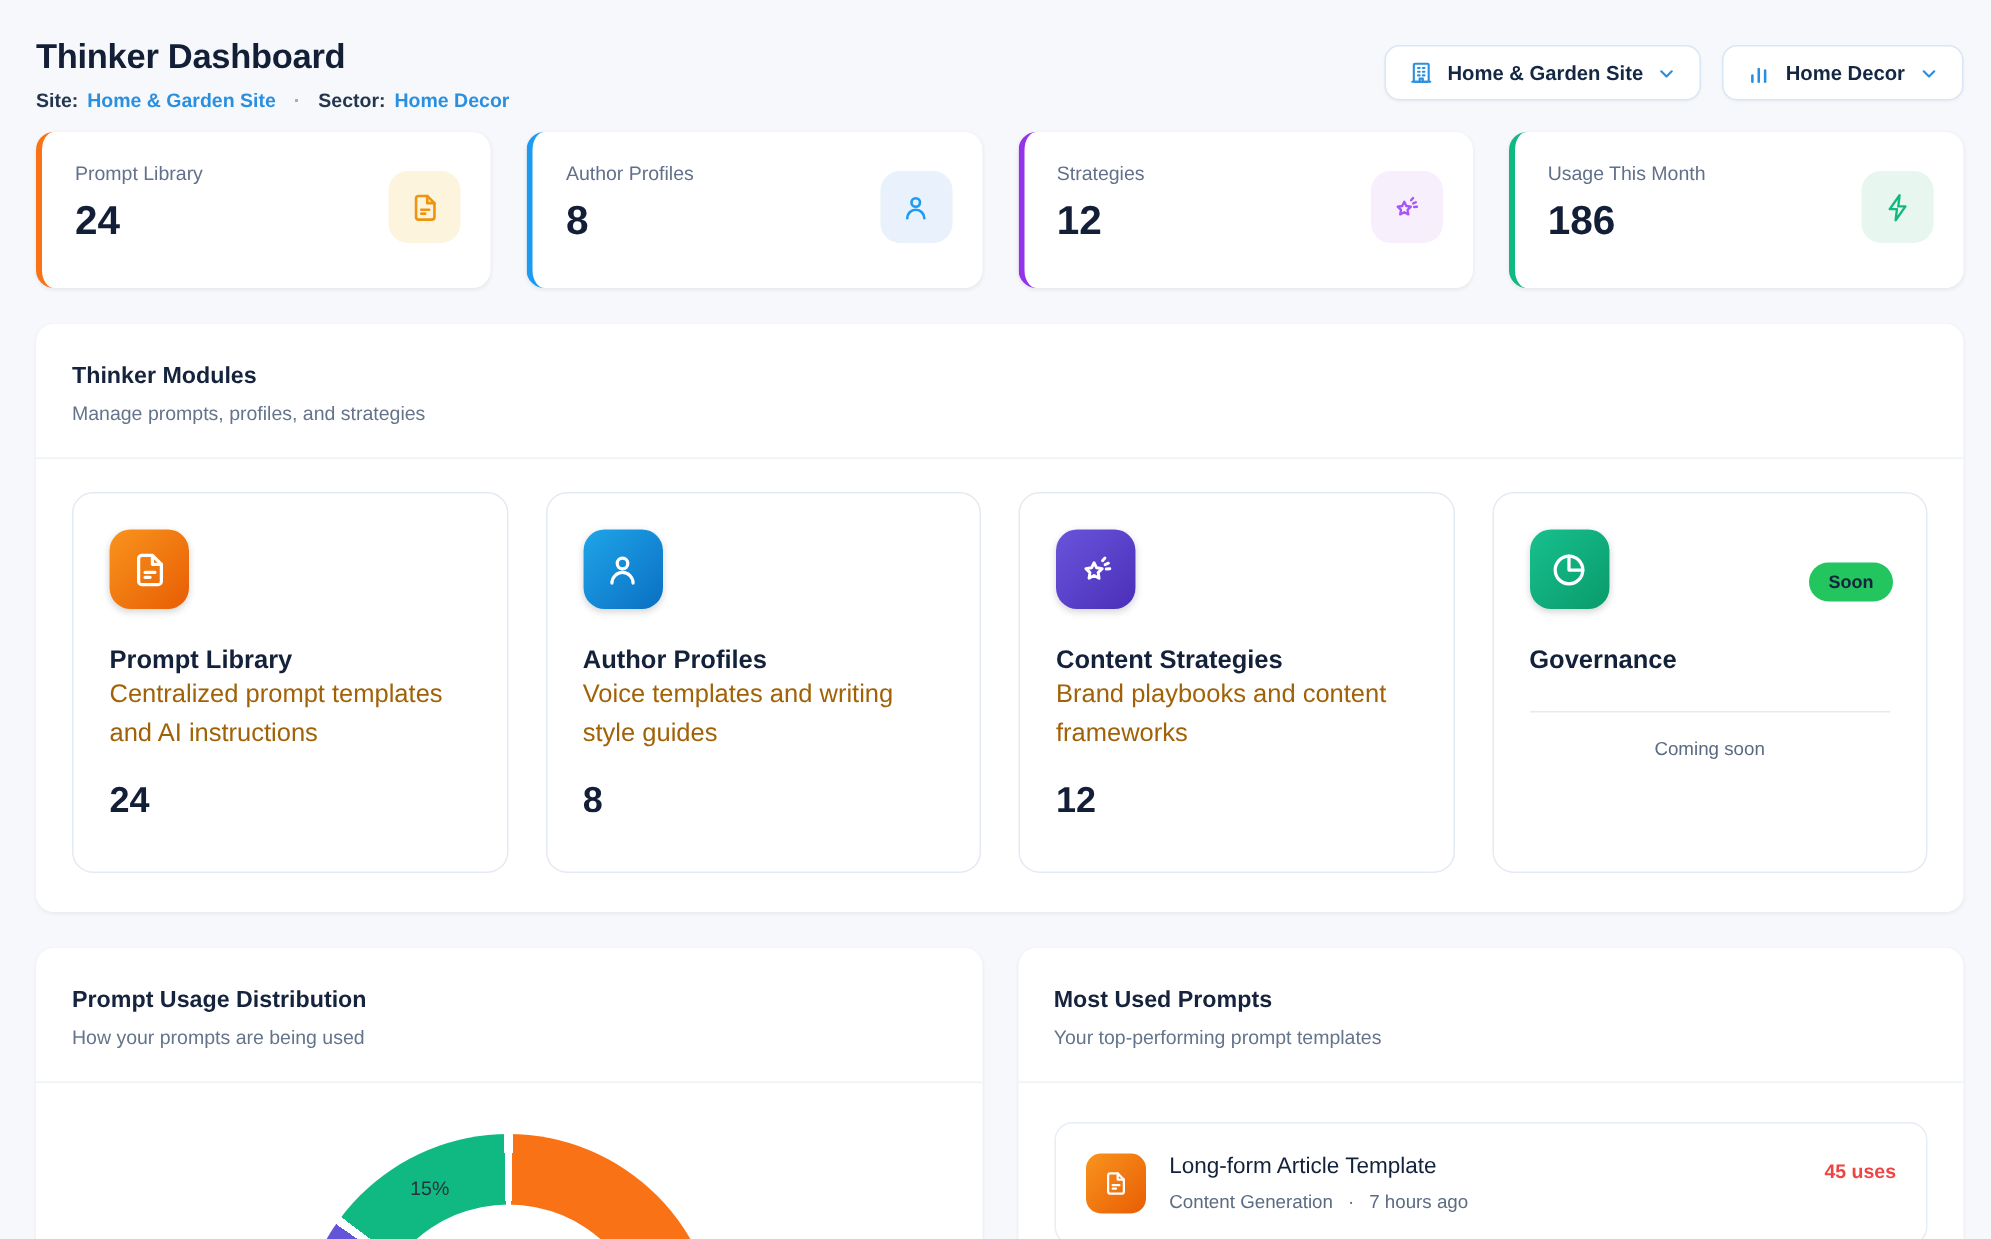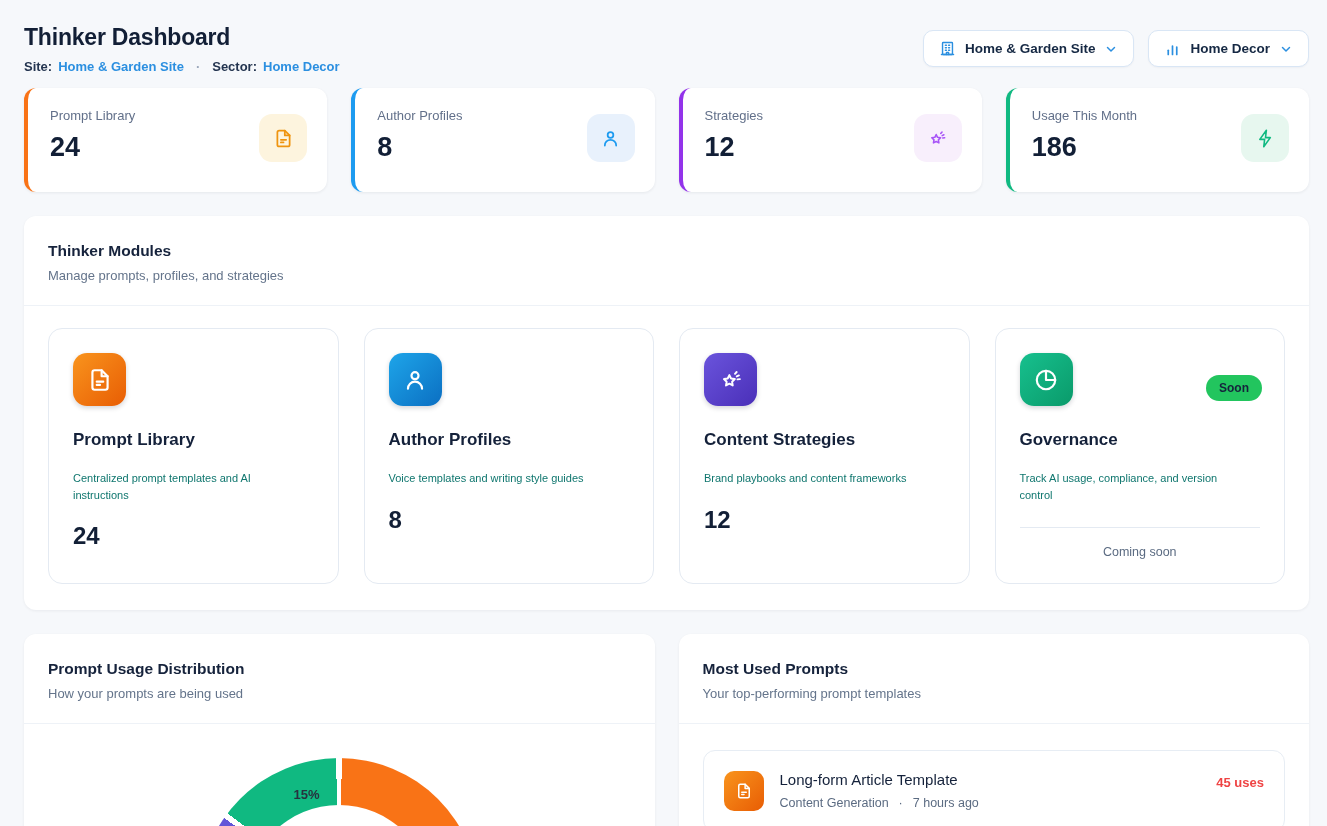--- a/index.html
+++ b/index.html
@@ -50,21 +50,21 @@
   .module-card {
     position: relative; background: #fff; border: 1px solid #e4eaf2; border-radius: 14px;
     padding: 24px; min-height: 254px; cursor: pointer;
   }
   .module-icon {
     width: 53px; height: 53px; border-radius: 14px; color: #fff;
     display: flex; align-items: center; justify-content: center;
     box-shadow: 0 2px 5px rgba(16,24,40,.18);
   }
   .module-title { margin-top: 24px; font-size: 17px; font-weight: 800; color: #14213a; }
-  .module-desc { margin-top: 20px; font-size: 11px; line-height: 1.5; color: #0f766e; max-width: 230px; }
+  .module-desc { margin-top: 0; font-size: 17px; line-height: 1.5; color: #a16207; max-width: 230px; }
   .module-count { margin-top: 19px; font-size: 24px; font-weight: 800; color: #121f36; }
   .module-divider { margin-top: 24px; border-top: 1px solid #e4eaf2; }
   .module-footer { margin-top: 17px; font-size: 12.5px; color: #5b6b82; text-align: center; }
   .soon-badge {
     position: absolute; top: 14px; right: 22px;
     background: #22c55e; color: #15233c; font-size: 12px; font-weight: 700;
     border-radius: 999px; padding: 6px 13px; margin-top: 32px;
   }
 
   
@@ -74,21 +74,21 @@
   .donut {
     position: absolute; left: 50%; top: 34px; transform: translateX(-50%);
     width: 280px; height: 280px; border-radius: 50%;
   }
   .donut-hole {
     position: absolute; left: 50%; top: 50%; transform: translate(-50%, -50%);
     width: 186px; height: 186px; border-radius: 50%; background: #ffffff;
   }
   .donut-label {
     position: absolute; transform: translate(-50%, -50%);
-    font-size: 13px; font-weight: 700; color: #27323f; margin-left: 20px;
+    font-size: 13px; font-weight: 400; color: #27323f;
   }
   .prompt-list { padding: 26px 24px; }
   .prompt-item {
     display: flex; gap: 16px; align-items: flex-start;
     border: 1px solid #e7edf4; border-radius: 12px; padding: 20px; cursor: pointer;
   }
   .prompt-item-icon {
     width: 40px; height: 40px; border-radius: 10px; flex: 0 0 auto;
     background: linear-gradient(135deg, #f9941d, #e85d04); color: #fff;
     display: flex; align-items: center; justify-content: center;
@@ -250,21 +250,20 @@
 
       <div class="module-card">
         <span class="soon-badge">Soon</span>
         <div class="module-icon" style="background: linear-gradient(135deg, rgb(23, 192, 142), rgb(10, 154, 106));">
           <svg width="26" height="26" viewBox="0 0 24 24" fill="none" stroke="currentColor" stroke-width="2" stroke-linecap="round" stroke-linejoin="round">
             <circle cx="12" cy="12" r="8.5"></circle>
               <path d="M12 3.5V12h8.5"></path>
           </svg>
         </div>
         <div class="module-title">Governance</div>
-        <div class="module-desc">Track AI usage, compliance, and version control</div>
         <div class="module-divider"></div>
         <div class="module-footer">Coming soon</div>
       </div>
     </div>
   </div>
 
   <div class="bottom-grid">
 
     <div class="bottom-card">
       <div class="panel-head">

